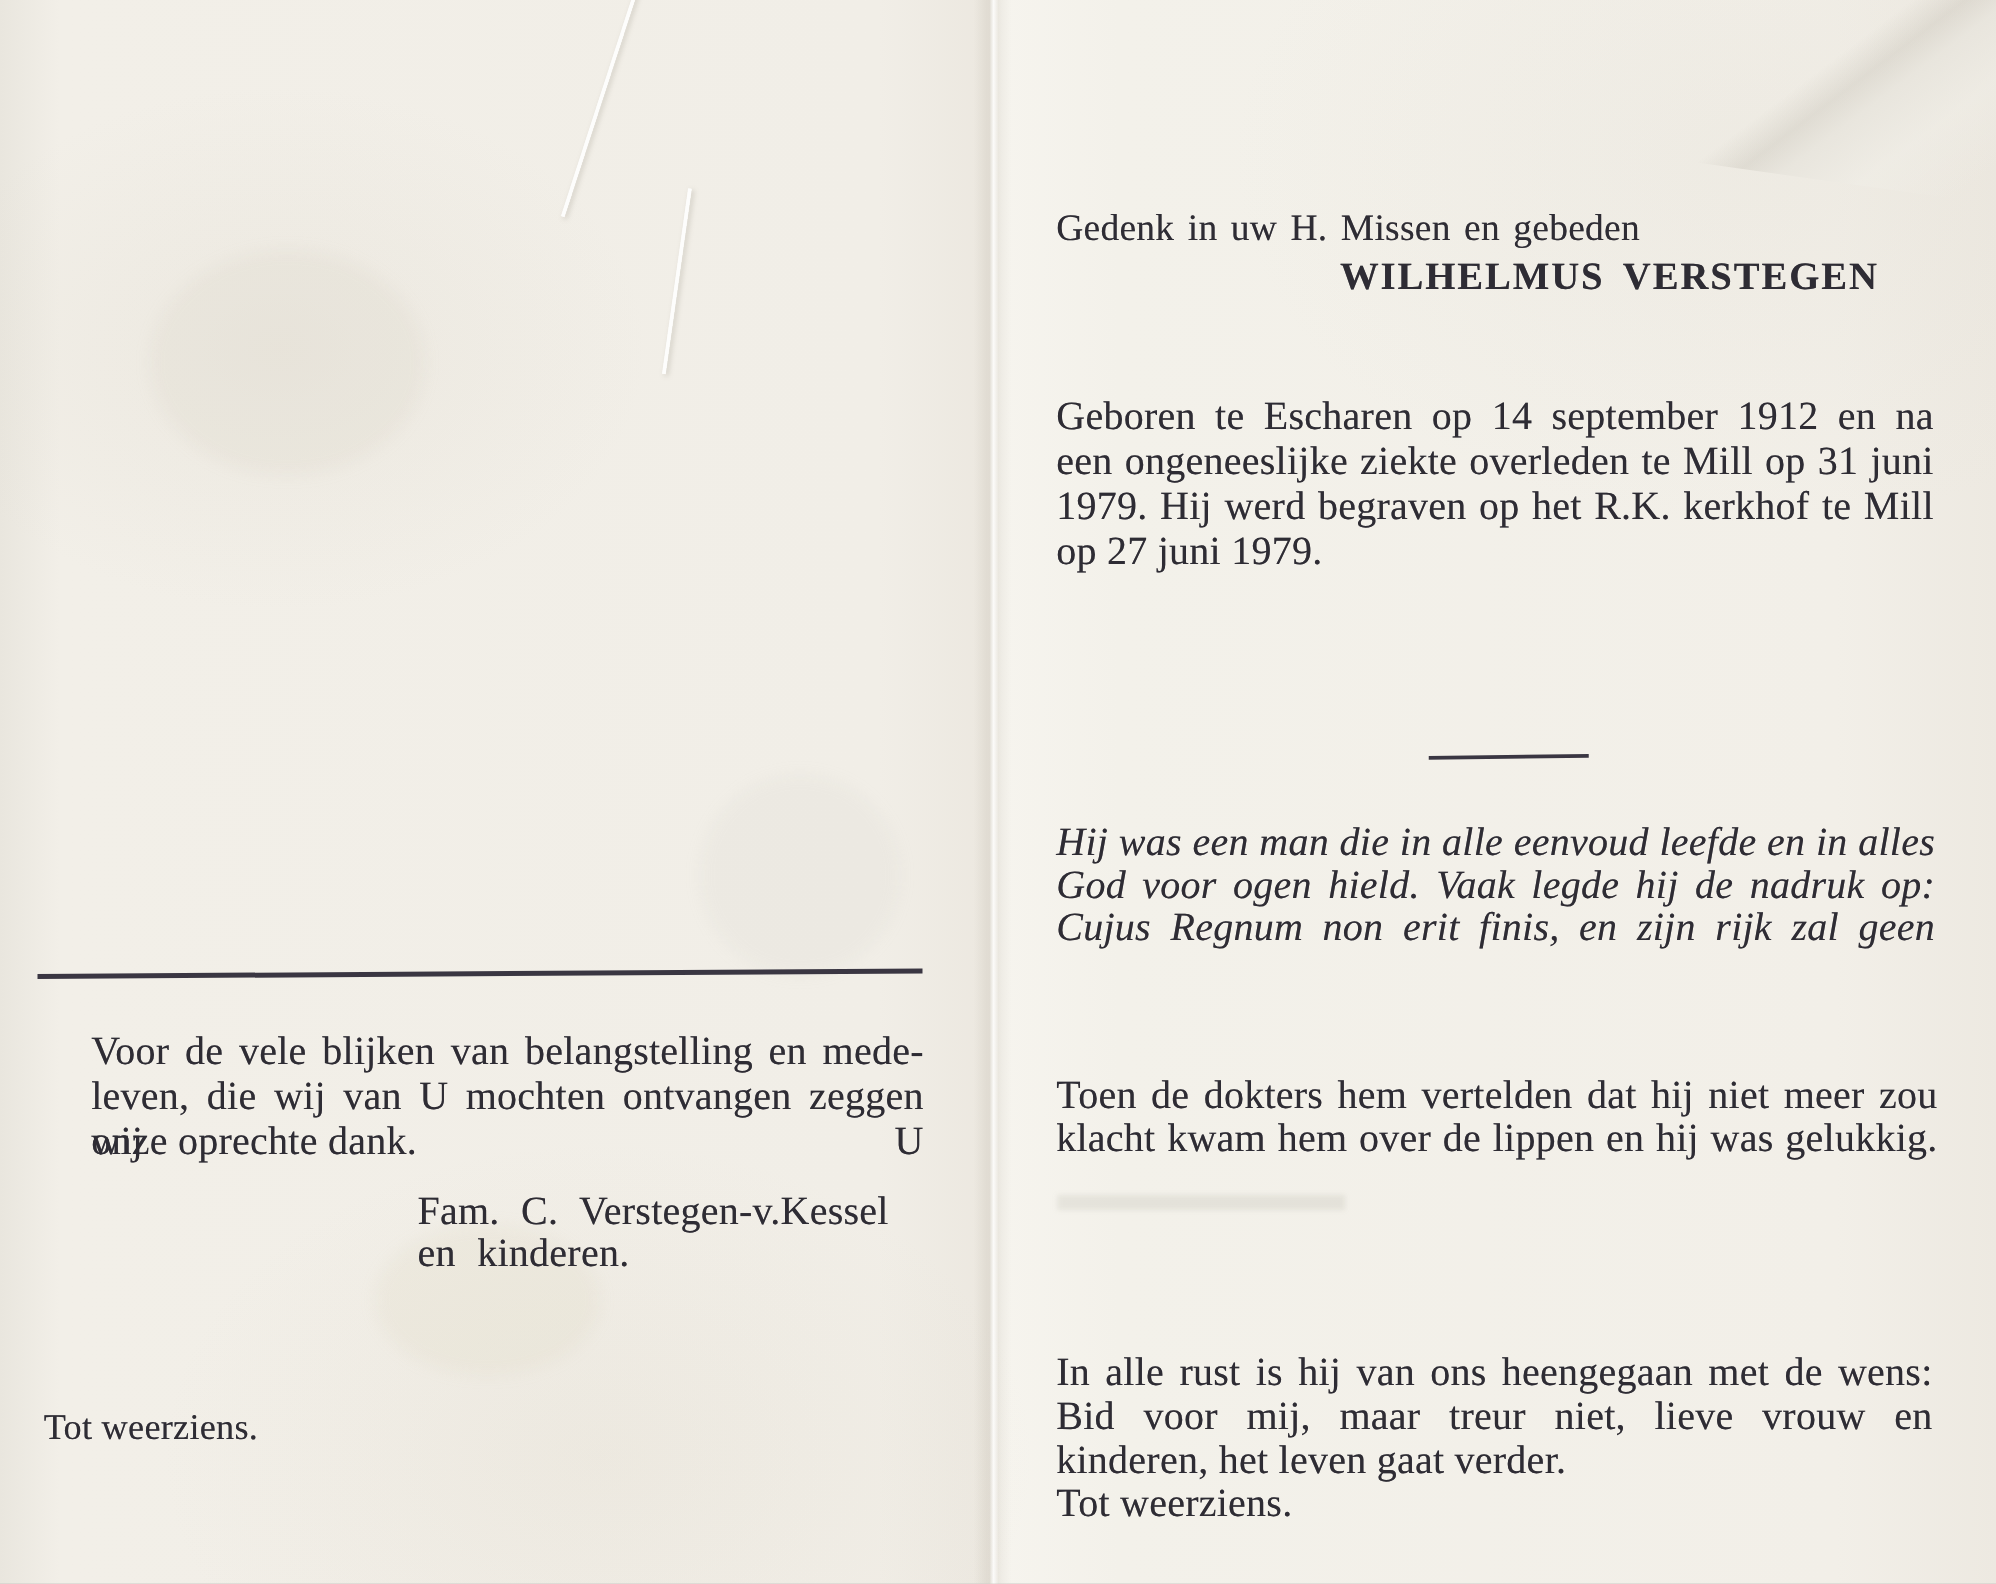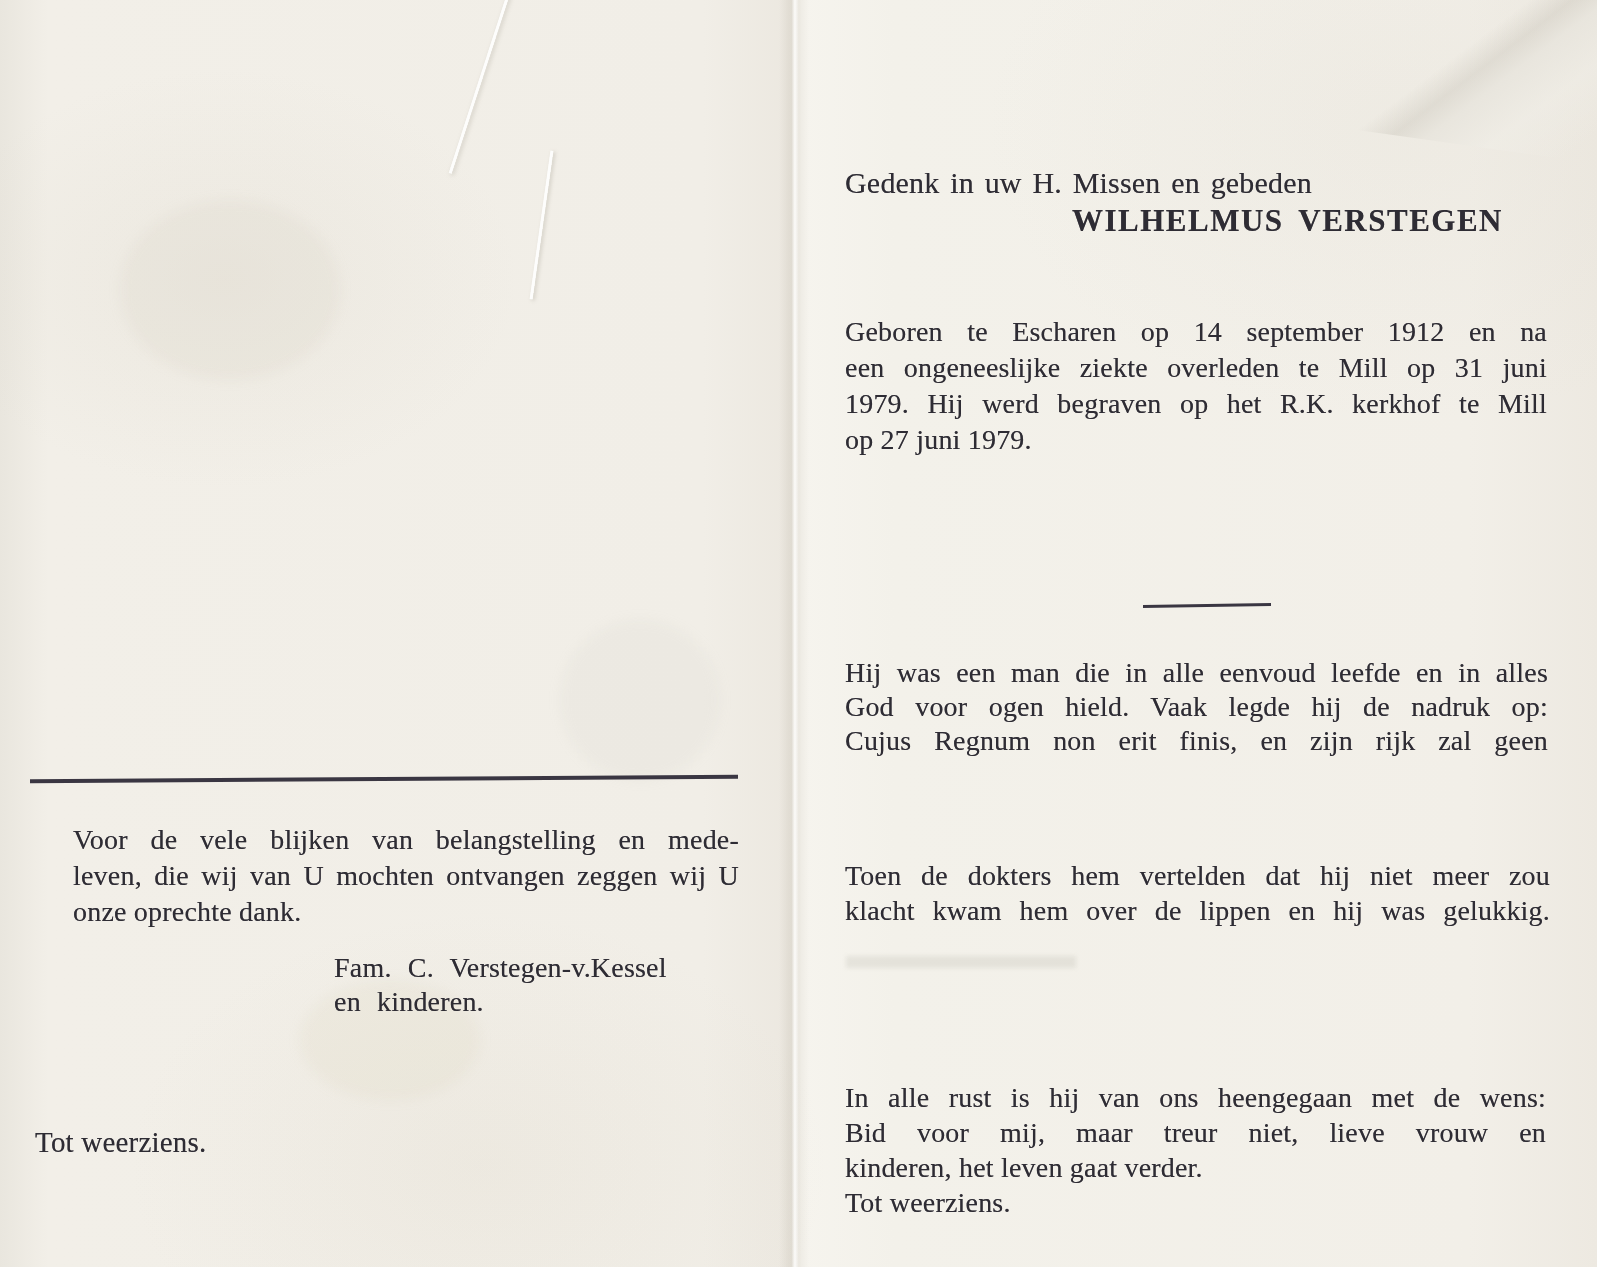--- a/index.html
+++ b/index.html
@@ -33,27 +33,27 @@
   .stain { position: absolute; border-radius: 50%; filter: blur(6px); }
   .stain.s1 { left: 120px; top: 200px; width: 220px; height: 180px; background: rgba(195,188,170,0.10); }
   .stain.s2 { left: 300px; top: 980px; width: 180px; height: 120px; background: rgba(205,192,158,0.10); }
   .stain.s3 { left: 560px; top: 620px; width: 160px; height: 160px; background: rgba(200,195,182,0.10); }
   .smudge { position: absolute; left: 846px; top: 956px; width: 230px; height: 12px; background: rgba(125,120,110,0.12); filter: blur(2px); }
   
   .rule { position: absolute; background: #3a3642; }
   .rule-left { left: 30px; top: 777px; width: 708px; height: 4px; transform: rotate(-0.35deg); }
   .rule-right { left: 1143px; top: 604px; width: 128px; height: 3px; transform: rotate(-0.8deg); }
   
-  .blk { position: absolute; font-size: 28px; letter-spacing: 0.2px; text-shadow: 0 0 0.5px rgba(46,44,52,0.55); }
+  .blk { position: absolute; font-size: 32px; letter-spacing: 0.2px; text-shadow: 0 0 0.5px rgba(46,44,52,0.55); }
   .line { height: 35px; line-height: 35px; white-space: pre; }
   .just { text-align: justify; text-align-last: justify; white-space: normal; }
   .header { left: 845px; top: 134px; width: 700px; text-align: left; font-size: 30px; word-spacing: 3px; margin-top: 32px; }
   .name   { left: 803px; top: 203px; width: 700px; text-align: right; font-size: 31px; font-weight: bold; letter-spacing: 1.5px; word-spacing: 6px; }
   .p-birth  { left: 845px; top: 314px; width: 702px; } .p-birth .line { height: 36px; line-height: 36px; }
-  .p-eulogy { left: 845px; top: 656px; width: 703px; } .p-eulogy .line { height: 34px; line-height: 34px; }
+  .p-eulogy { left: 845px; top: 656px; width: 703px; font-style: italic; } .p-eulogy .line { height: 34px; line-height: 34px; }
   .p-illness{ left: 845px; top: 858px; width: 705px; } .p-illness .line { height: 35px; line-height: 35px; }
   .p-farewell{ left: 845px; top: 1080px; width: 701px; } .p-farewell .line { height: 35px; line-height: 35px; }
   .p-thanks { left: 33px; top: 822px; width: 706px; } .p-thanks .line { height: 36px; line-height: 36px; margin-left: 40px; }
   .p-family { left: 334px; top: 951px; width: 430px; word-spacing: 9px; } .p-family .line { height: 34px; line-height: 34px; }
   .closing  { left: 35px; top: 1126px; width: 400px; font-size: 29px; }
 </style>
 </head>
 <body>
 
 <div class="card">

